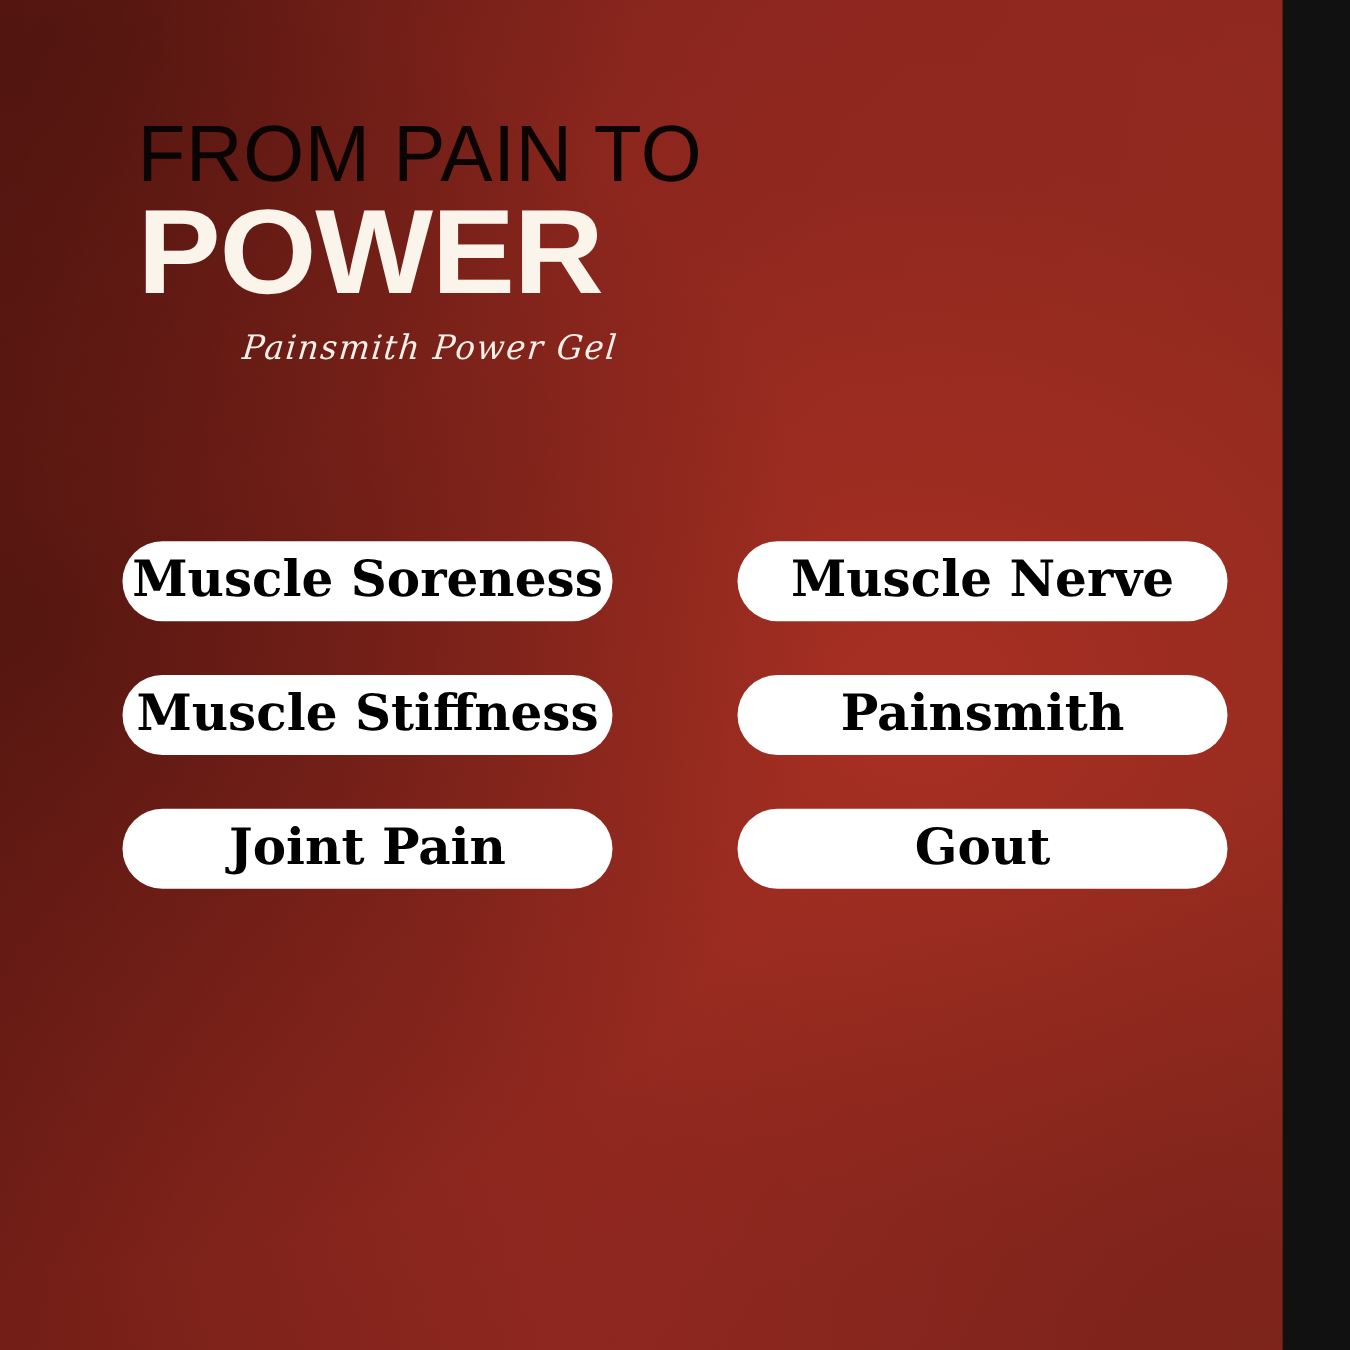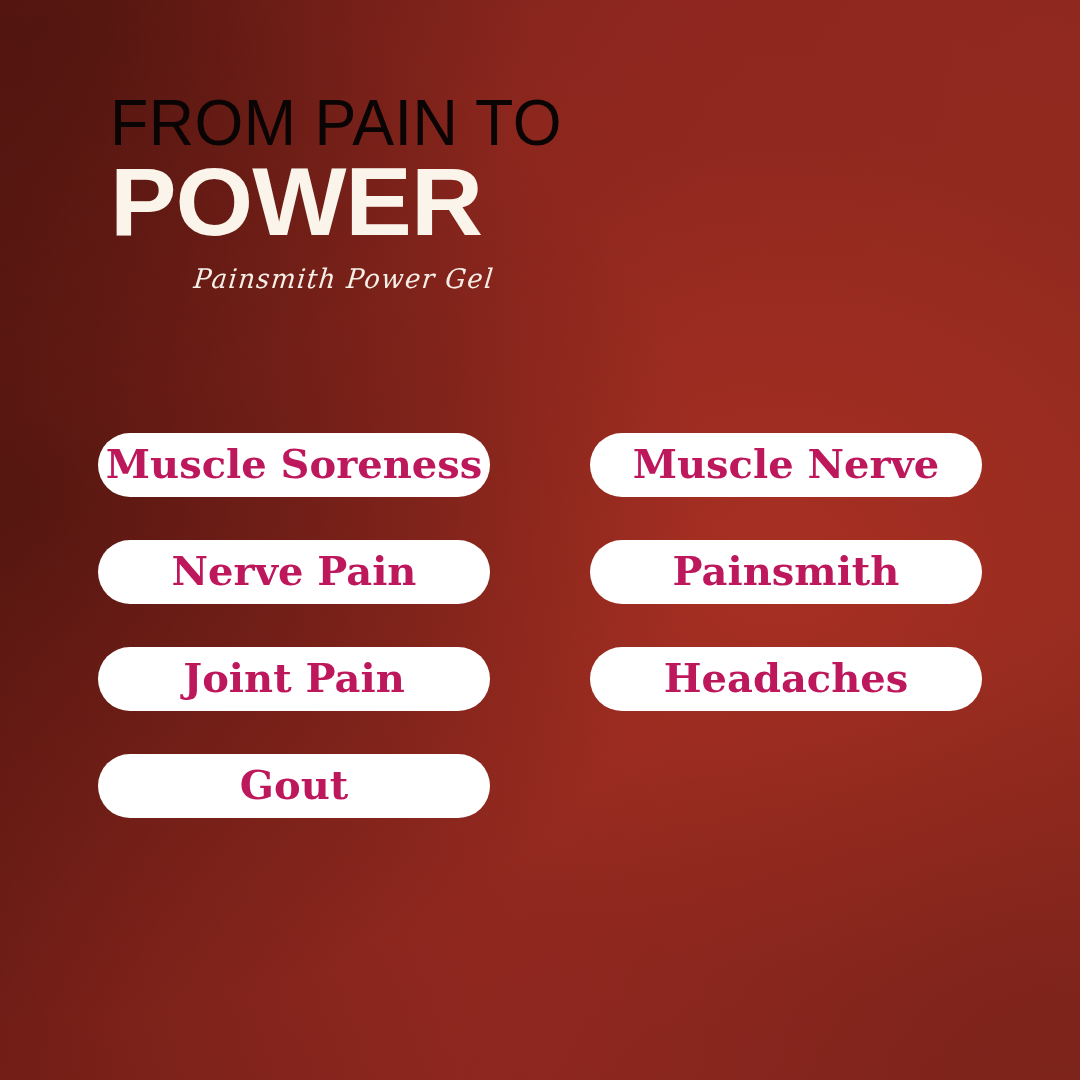--- a/index.html
+++ b/index.html
@@ -2,26 +2,27 @@
 <html><head>
 <meta charset="utf-8">
 <style>
   html, body {
     margin: 0;
     padding: 0;
     background: #111;
   }
   #poster {
     position: relative;
-    width: 1080px;
+    width: 982px;
     height: 1080px;
     overflow: hidden;
     font-family: "Liberation Sans", sans-serif;
     
     background-color: #7c2219;
+    padding-left: 44px;
   }
   
   #poster .bg-glow {
     position: absolute;
     inset: 0;
     background:
       radial-gradient(120% 100% at 72% 52%, rgba(168,48,34,0.95) 0%, rgba(150,42,31,0.55) 38%, rgba(122,33,25,0.0) 72%),
       linear-gradient(100deg, #661a13 0%, #7a2119 26%, #8c2620 58%, #8e2a1f 100%);
   }
   #poster .bg-darken {
@@ -99,21 +100,21 @@
     justify-content: center;
     box-sizing: border-box;
     padding: 0 14px;
   }
   .pill-label {
     font-family: "DejaVu Serif", serif;
     font-weight: 700;
     font-size: 40px;
     line-height: 44px;
     letter-spacing: 0px;
-    color: #be185d;
+    color: #000000;
     white-space: nowrap;
     transform: translateY(-1px);
   }
 </style>
 </head>
 <body>
 
 <div id="poster">
 
   <div class="bg-glow"></div>
@@ -128,32 +129,29 @@
   <div class="pill-grid">
 
     <div class="pill">
       <span class="pill-label">Muscle Soreness</span>
     </div>
     <div class="pill">
       <span class="pill-label">Muscle Nerve</span>
     </div>
 
     <div class="pill">
-      <span class="pill-label">Nerve Pain</span>
+      <span class="pill-label">Muscle Stiffness</span>
     </div>
 
     <div class="pill">
       <span class="pill-label">Painsmith</span>
     </div>
     <div class="pill">
       <span class="pill-label">Joint Pain</span>
     </div>
 
-    <div class="pill">
-      <span class="pill-label">Headaches</span>
-    </div>
 
     <div class="pill">
       <span class="pill-label">Gout</span>
     </div>
 
   </div>
 </div>
 
 </body></html>

